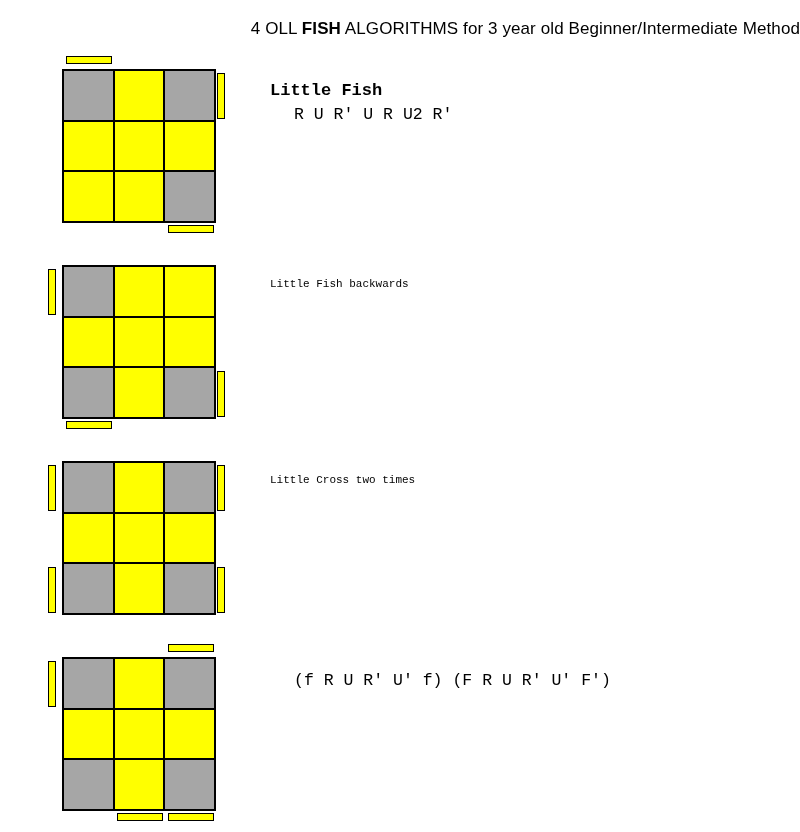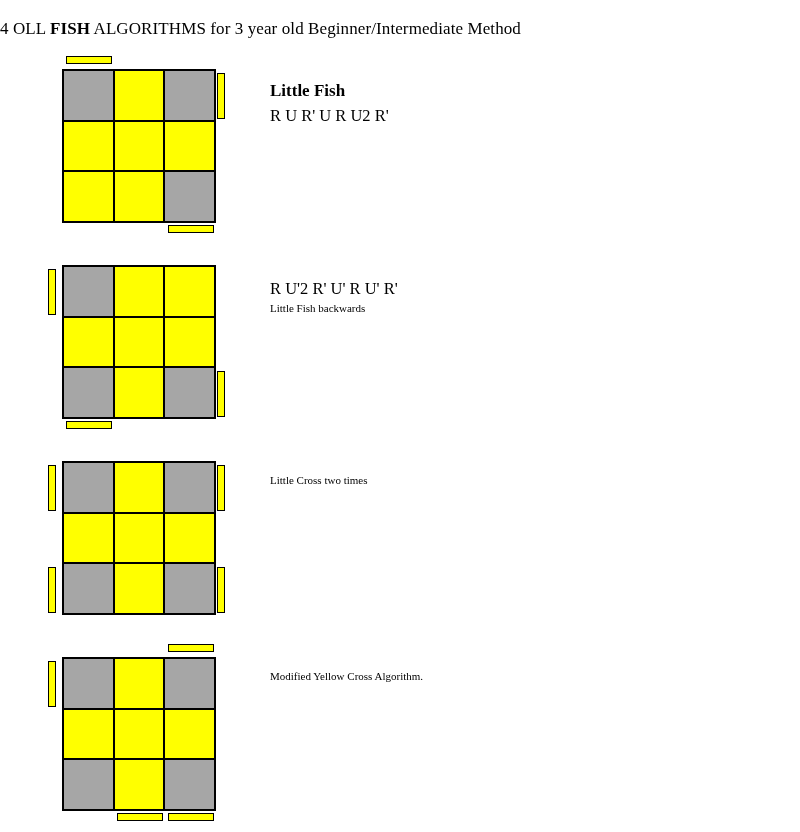--- a/index.html
+++ b/index.html
@@ -9,35 +9,36 @@
   body {
     width: 800px;
     height: 832px;
     background: #ffffff;
     font-family: "Liberation Serif", serif;
     color: #000000;
     position: relative;
     overflow: hidden;
   }
   .page-title {
-    text-align: left;
+    text-align: right;
     font-size: 17px;
-    font-family: Liberation Serif, serif;
+    font-family: Liberation Sans, sans-serif;
     padding-top: 19px;
     letter-spacing: 0.1px;
   }
   .page-title .bold {
     font-weight: bold;
   }
   .cases {
     margin-top: 12px;
   }
   .case-row {
     position: relative;
     height: 196px;
+    font-family: Liberation Mono, monospace;
   }
   .cube-wrap {
     position: absolute;
     left: 40px;
     top: 0;
     width: 200px;
     height: 190px;
   }
   
   .face {
@@ -93,20 +94,21 @@
     width: 500px;
   }
   .case-name {
     font-weight: bold;
     font-size: 17px;
     margin-bottom: 3px;
   }
   .case-alg {
     font-size: 16.5px;
     line-height: 1.45;
+    margin-left: 24px;
   }
   .case-note {
     font-size: 11px;
     line-height: 1.45;
   }
 </style>
 </head>
 <body>
 
 <div class="page-title">
@@ -147,21 +149,20 @@
           <div class="sticker y"></div>
           <div class="sticker"></div>
           <div class="sticker y"></div>
           <div class="sticker"></div>
         </div>
         <div class="flap left fy-0"></div>
         <div class="flap right fy-2"></div>
         <div class="flap bottom fx-0"></div>
       </div>
       <div class="case-text">
-        <div class="case-alg">R U'2 R' U' R U' R'</div>
         <div class="case-note">Little Fish backwards</div>
       </div>
     </div>
     <div class="case-row">
       <div class="cube-wrap">
         <div class="face">
           <div class="sticker"></div>
           <div class="sticker y"></div>
           <div class="sticker"></div>
           <div class="sticker y"></div>
@@ -192,16 +193,16 @@
           <div class="sticker"></div>
           <div class="sticker y"></div>
           <div class="sticker"></div>
         </div>
         <div class="flap top fx-2"></div>
         <div class="flap left fy-0"></div>
         <div class="flap bottom fx-1"></div>
         <div class="flap bottom fx-2"></div>
       </div>
       <div class="case-text">
-        <div class="case-note">Modified Yellow Cross Algorithm.</div>
+        <div class="case-alg">(f R U R' U' f) (F R U R' U' F')</div>
       </div>
     </div>
   </div>
 
 </body></html>

